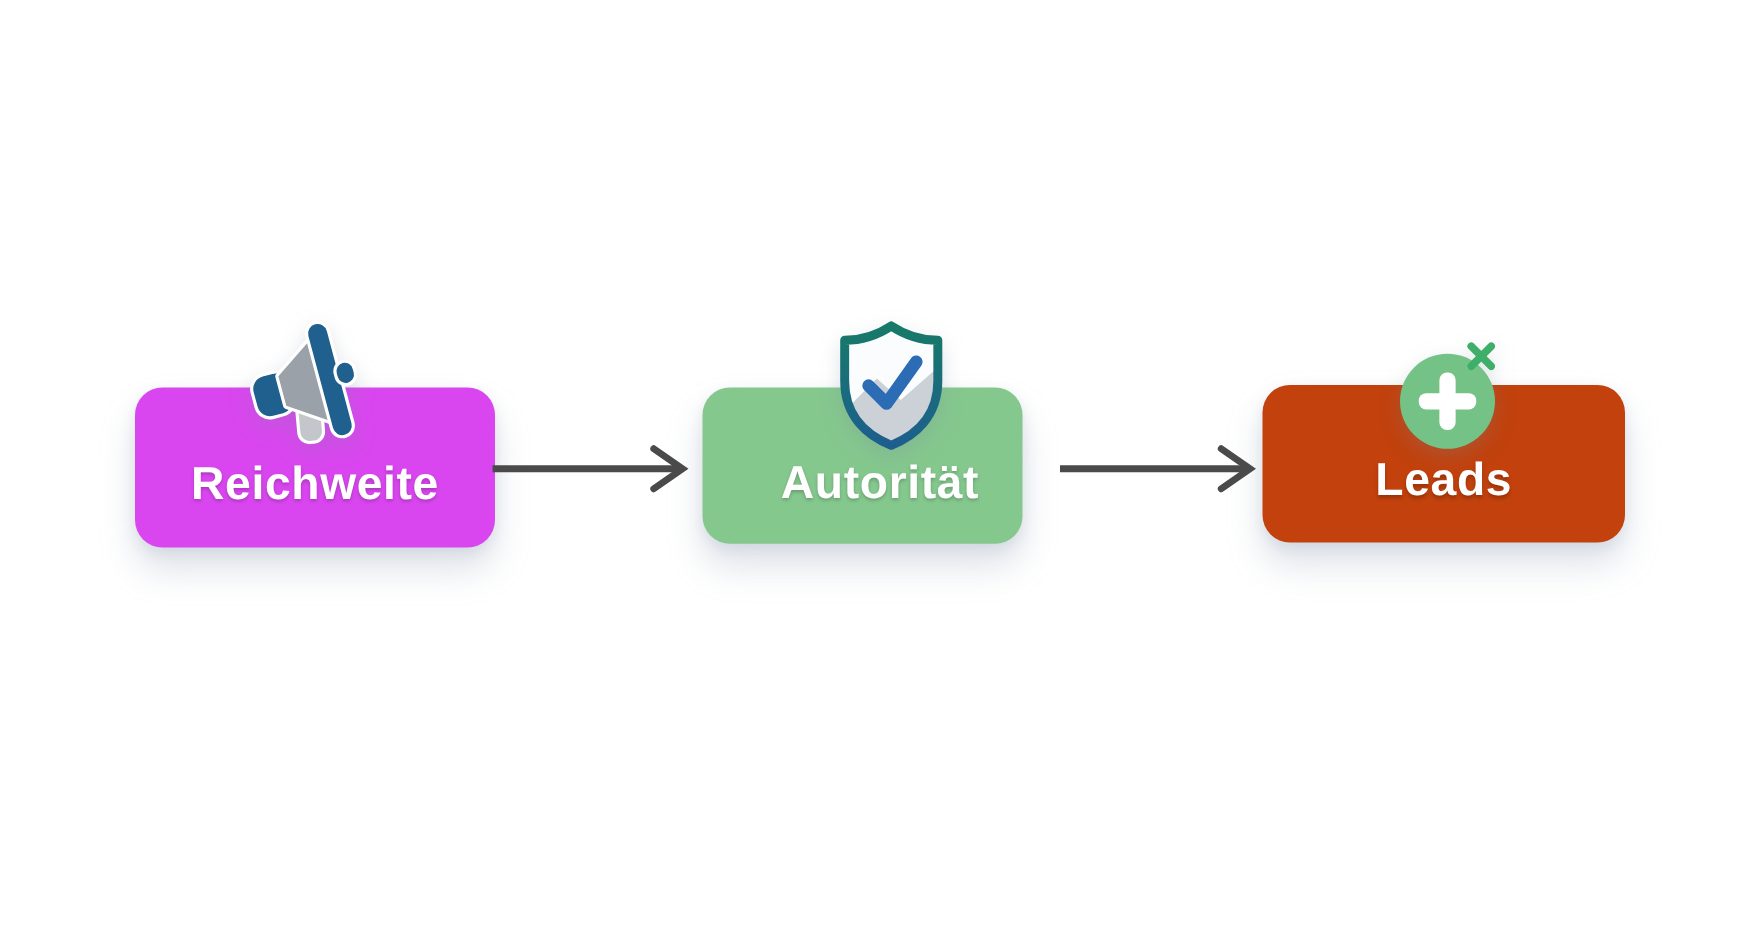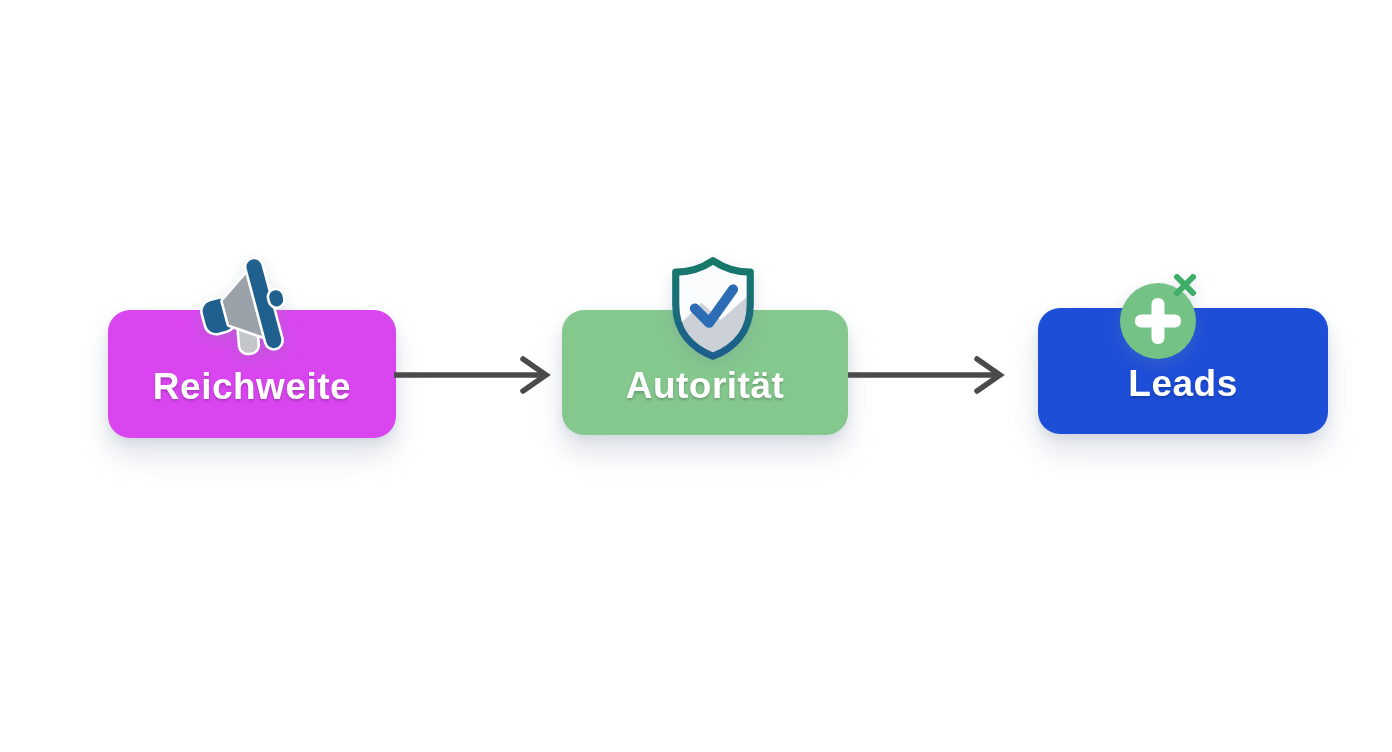--- a/index.html
+++ b/index.html
@@ -26,21 +26,21 @@
   .step .label {
     color: #ffffff;
     font-weight: bold;
     font-size: 37px;
     letter-spacing: 0.5px;
     padding-top: 26px;
     text-shadow: 0 2px 3px rgba(0, 0, 0, 0.22);
     user-select: none;
   }
   .step-1 { left: 108px; top: 310px; width: 288px; height: 128px; }
-  .step-2 { left: 562px; top: 310px; width: 286px; height: 125px; }
+  .step-2 { left: 562px; top: 310px; width: 228px; height: 125px; padding-left: 28px; }
   .step-3 { left: 1010px; top: 308px; width: 290px; height: 126px; }
 
   .arrow {
     position: absolute;
     color: #4a4a4a;
   }
   .arrow-1 { left: 392px; top: 353px; }
   .arrow-2 { left: 846px; top: 353px; }
 
   .icon {
@@ -57,21 +57,21 @@
 <div class="stage">
 
   <div class="step step-1" style="background: #d946ef;">
     <span class="label">Reichweite</span>
   </div>
 
   <div class="step step-2" style="background: rgb(133, 200, 142);">
     <span class="label">Autorität</span>
   </div>
 
-  <div class="step step-3" style="background: #1d4ed8; margin-left: 28px;">
+  <div class="step step-3" style="background: #c2410c;">
     <span class="label">Leads</span>
   </div>
 
   <svg class="arrow arrow-1" width="160" height="44" viewBox="0 0 160 44" style="color: rgb(74, 74, 74);">
     <line x1="2" y1="22" x2="150" y2="22" stroke="currentColor" stroke-width="5.5"></line>
     <path d="M131 6 L154 22 L131 38" fill="none" stroke="currentColor" stroke-width="5.5" stroke-linecap="round" stroke-linejoin="miter"></path>
   </svg>
 
   <svg class="arrow arrow-2" width="160" height="44" viewBox="0 0 160 44" style="color: rgb(74, 74, 74);">
     <line x1="2" y1="22" x2="150" y2="22" stroke="currentColor" stroke-width="5.5"></line>

